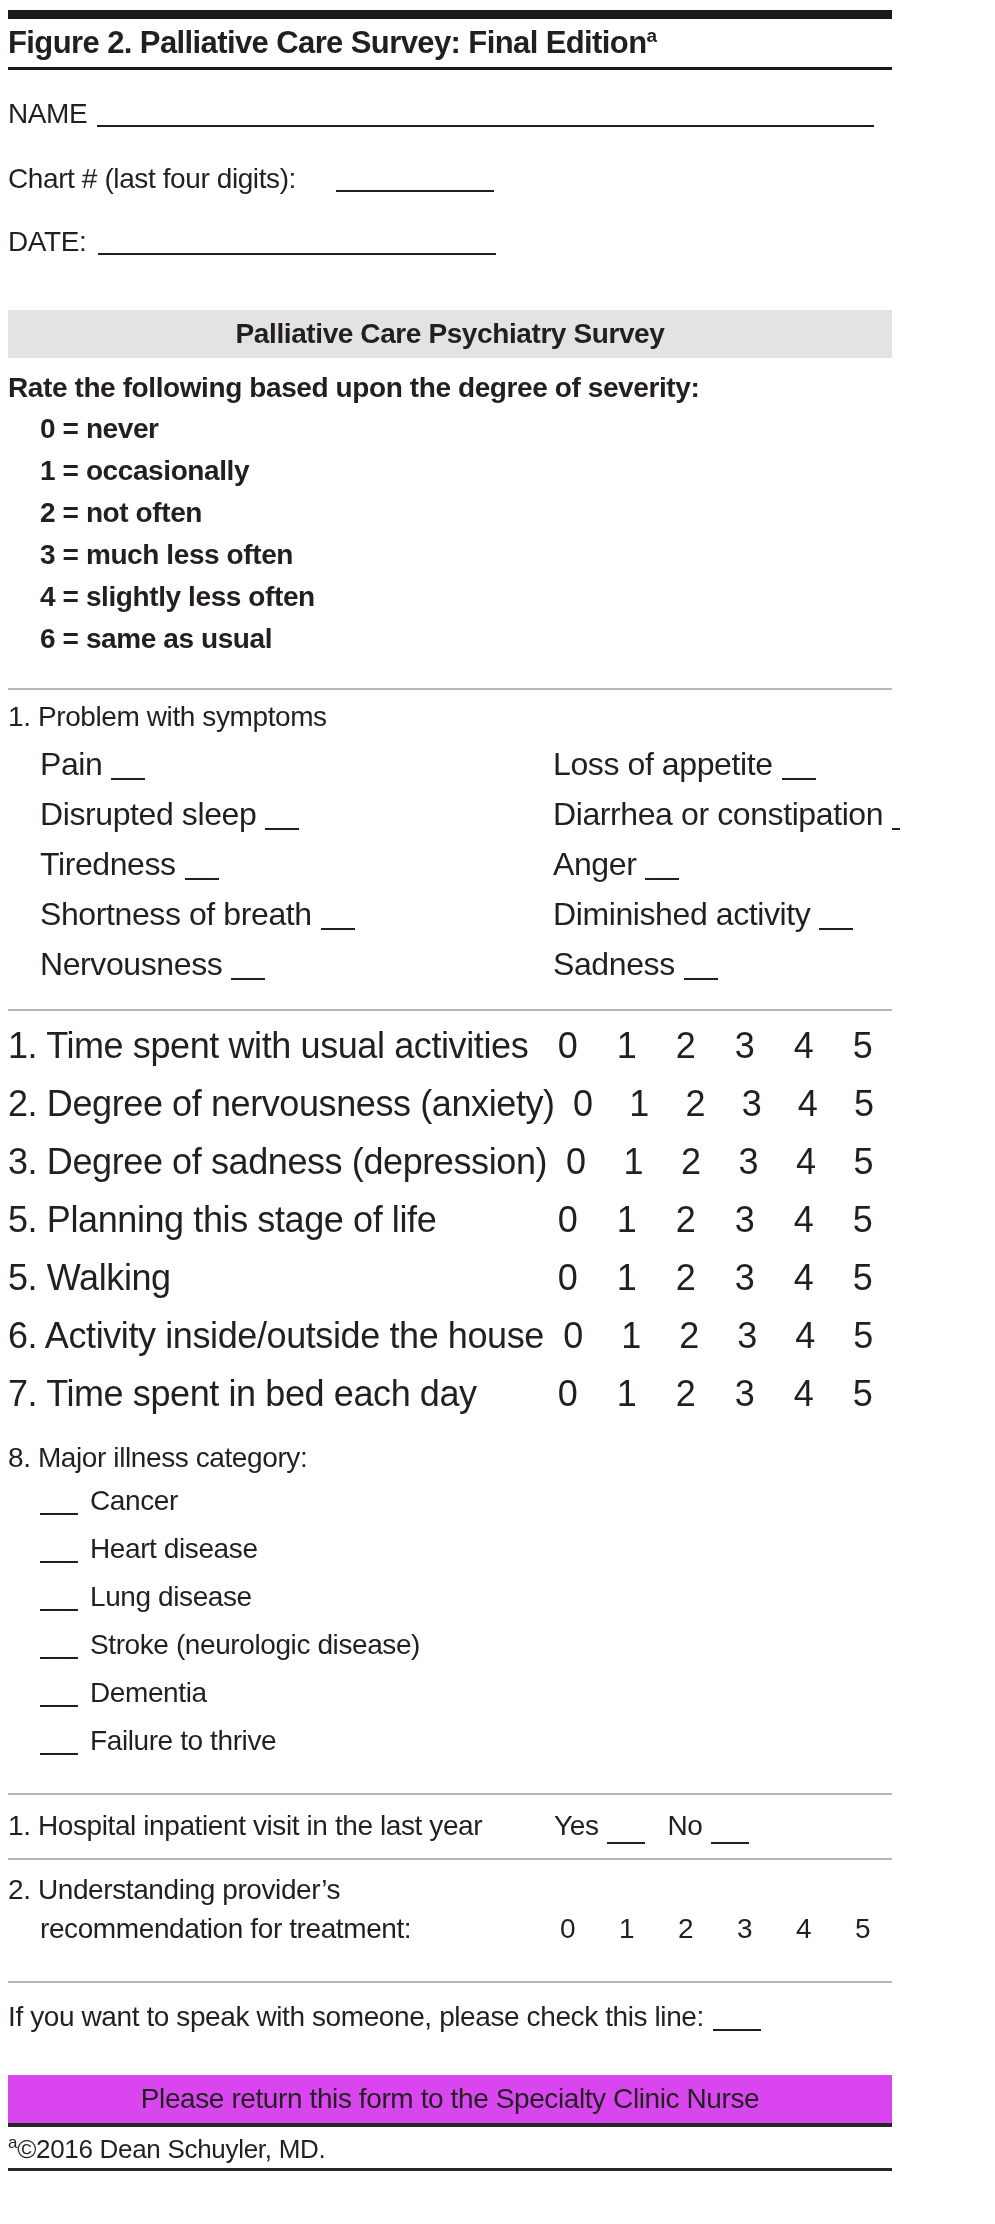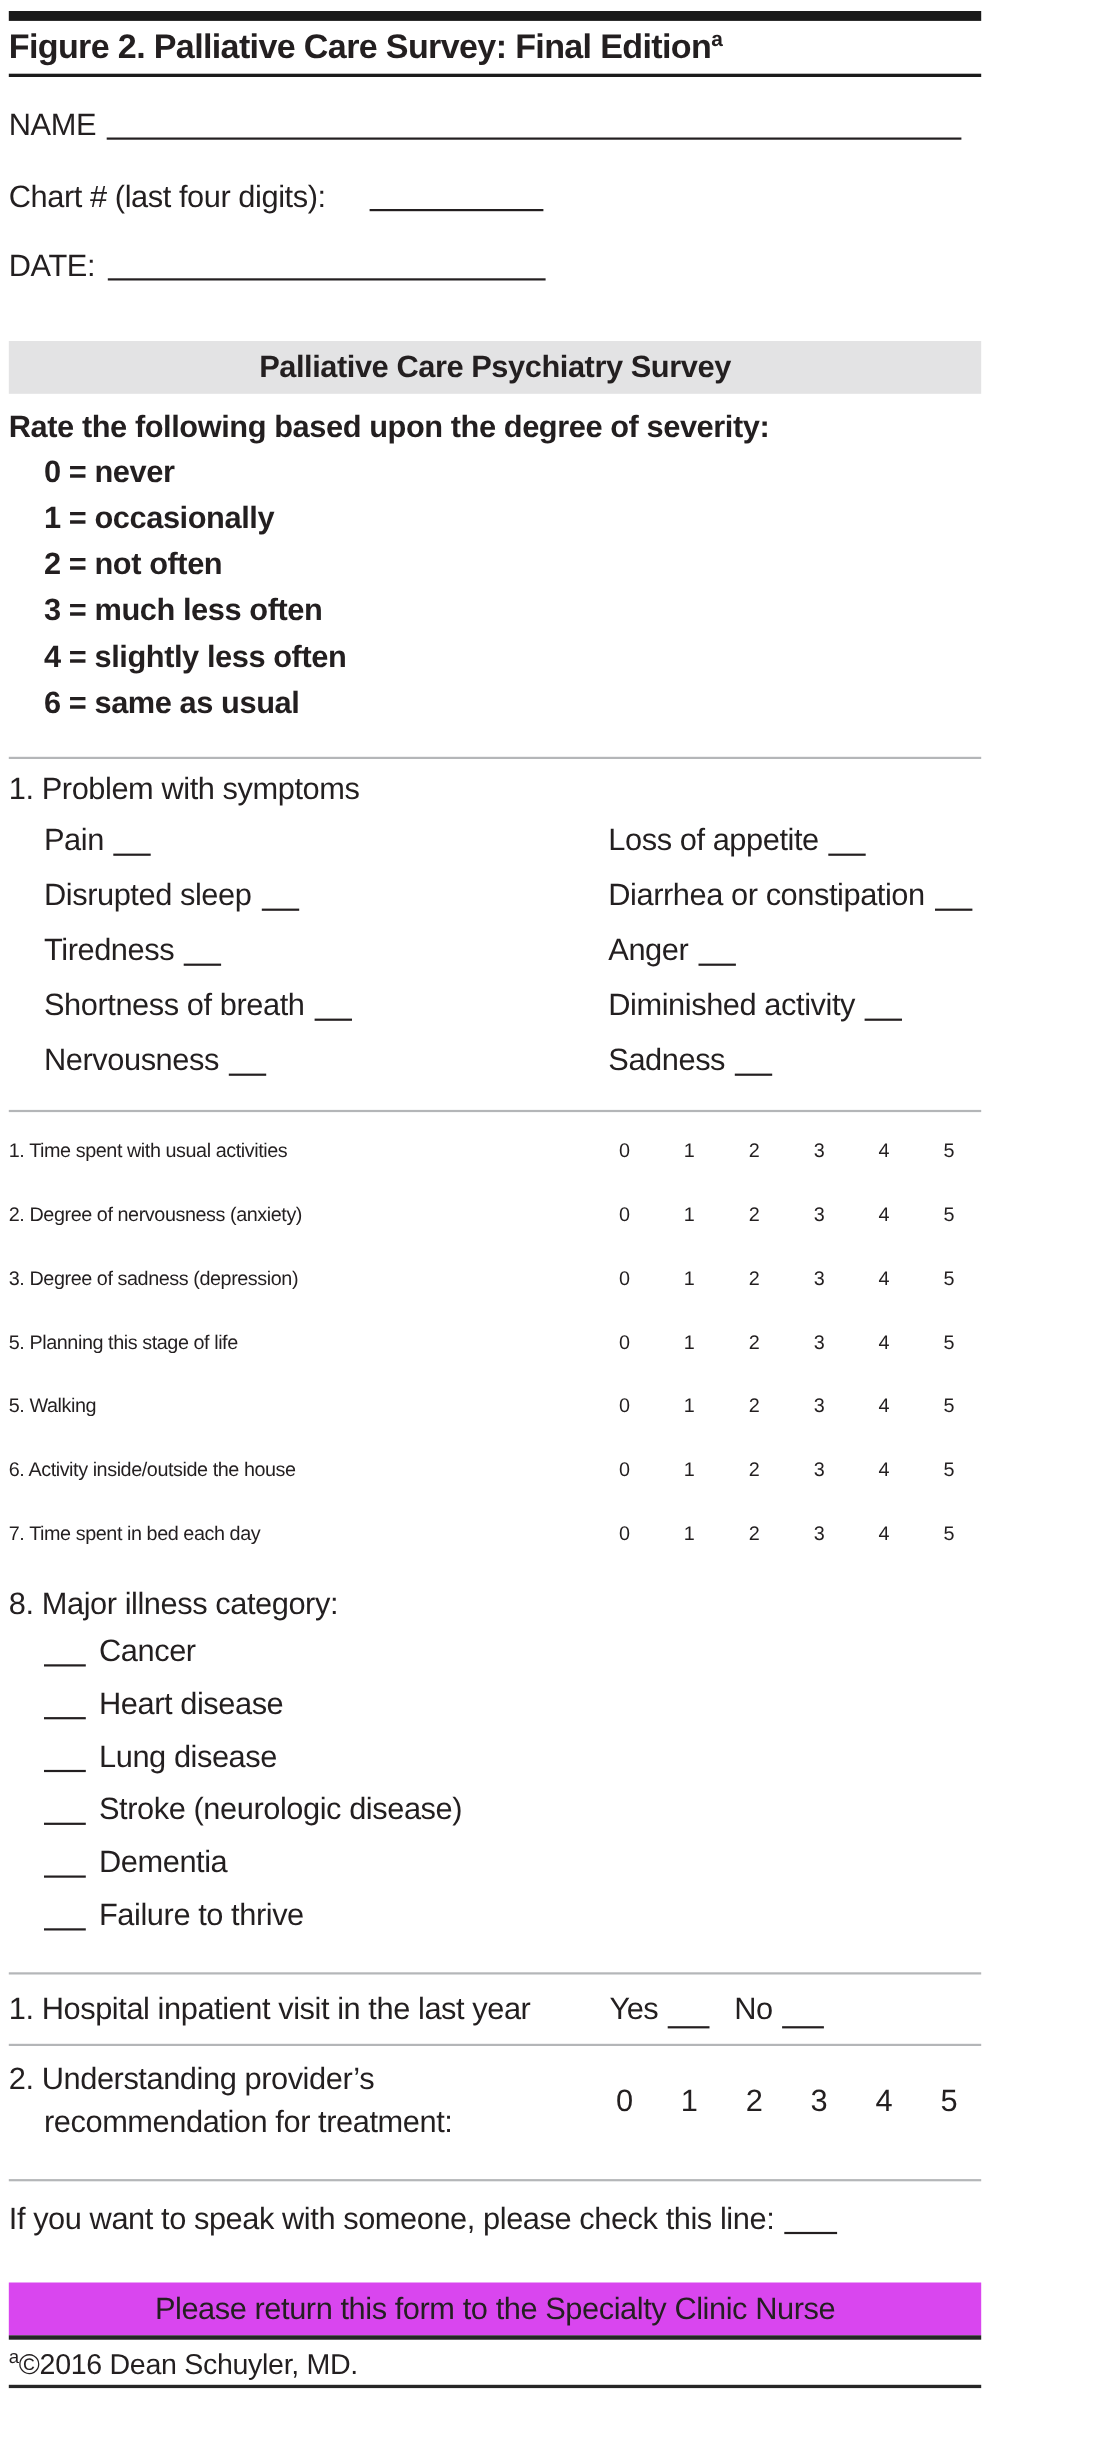--- a/index.html
+++ b/index.html
@@ -45,42 +45,42 @@
   .banner-bottom{margin-top:37px;height:48px;background:#d946ef;font-size:28px;font-weight:400;text-align:center;line-height:48px;}
 
   
   .instructions{margin-top:12px;font-size:28px;font-weight:700;line-height:36px;}
   .legend{margin-top:2px;}
   .legend-item{font-size:28px;font-weight:700;line-height:42px;padding-left:32px;}
 
   
   .sec-heading{margin-top:9px;font-size:28px;line-height:36px;}
   .symptom-grid{margin-top:4px;display:grid;grid-template-columns:513px auto;padding-left:32px;}
-  .symptom-cell{font-size:28px;line-height:50px;white-space:nowrap;}
+  .symptom-cell{font-size:32px;line-height:50px;white-space:nowrap;}
   .inline-blank{display:inline-block;border-bottom:2px solid #231f20;vertical-align:-5px;}
   .symptom-blank{width:34px;margin-left:9px;}
 
   
   .ratings{margin-top:6px;}
-  .q-row{display:flex;align-items:flex-end;font-size:18px;line-height:58px;}
+  .q-row{display:flex;align-items:flex-end;font-size:36px;line-height:58px;}
   .q-label{flex:0 0 530px;white-space:nowrap;}
   .scale{display:flex;width:382px;}
   .scale span{flex:1;text-align:center;}
 
   
   .illness-heading{margin-top:16px;font-size:28px;line-height:38px;}
   .illness-item{font-size:28px;line-height:48px;padding-left:32px;}
   .illness-blank{width:38px;margin-right:12px;}
 
   
   .hospital-row{margin-top:10px;display:flex;align-items:flex-end;font-size:28px;line-height:42px;}
   .yesno{display:flex;align-items:flex-end;margin-left:16px;}
   .yn-blank{width:38px;margin-left:9px;margin-bottom:3px;height:0;border-bottom:2px solid #231f20;}
   .yn-no{margin-left:22px;}
-  .q2-row{margin-top:10px;display:flex;align-items:center;}
+  .q2-row{margin-top:10px;display:flex;align-items:flex-end;}
   .q2-label{flex:0 0 530px;font-size:28px;line-height:39px;}
   .q2-line2{padding-left:32px;}
   .q2-row .scale{font-size:28px;line-height:39px;}
 
   .speak-line{margin-top:13px;font-size:28px;line-height:42px;}
   .speak-blank{width:48px;margin-left:9px;}
 
   
   .footnote{margin-top:6px;font-size:26px;line-height:32px;letter-spacing:-0.3px;}
   .footnote sup{font-size:17px;line-height:0;}

